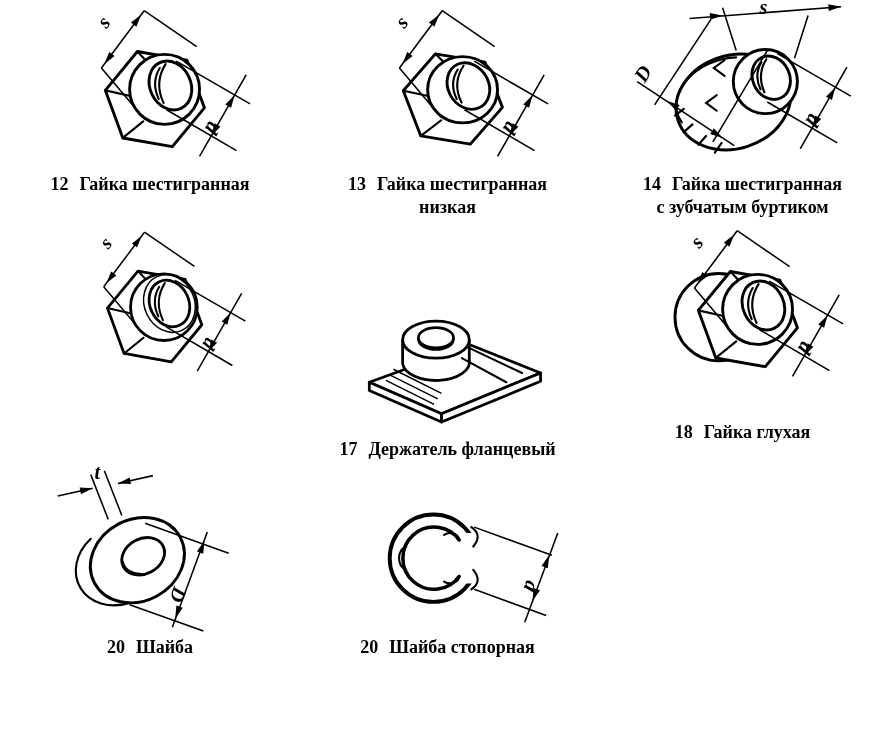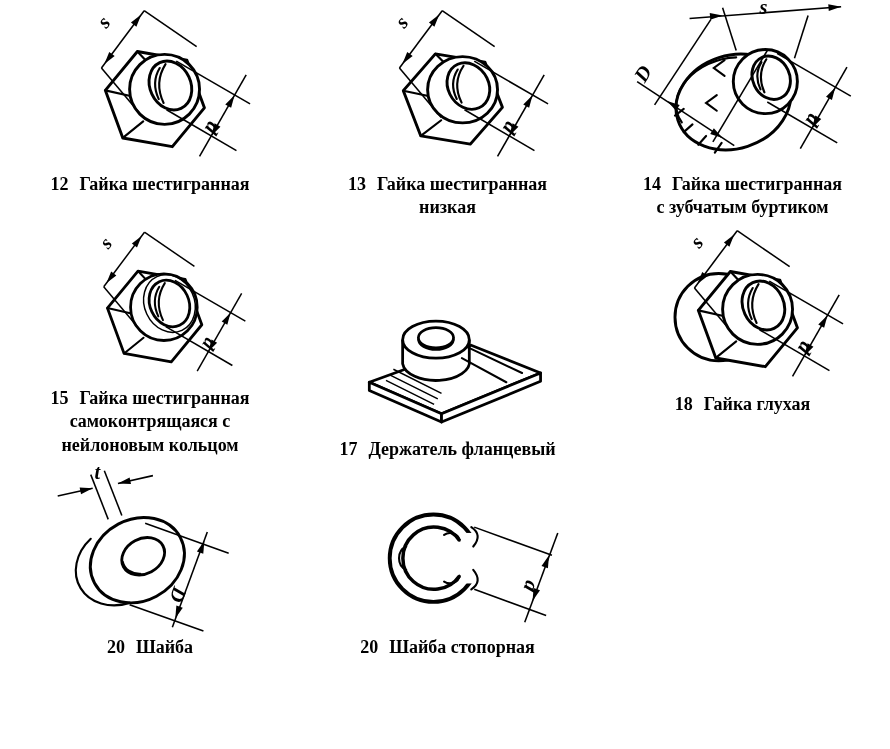--- a/index.html
+++ b/index.html
@@ -114,25 +114,20 @@
       </figcaption>
     </figure>
 
     <figure class="cell row2" style="margin:0;">
       <svg class="fig" viewBox="0 0 250 175">
         <use href="#nutbody"></use>
         <ellipse class="tn" cx="146" cy="88" rx="27" ry="32" transform="rotate(-25 146 88)"></ellipse>
         <use href="#sdim"></use>
         <use href="#ddim"></use>
       </svg>
-      <figcaption class="caption">
-        <span class="num">15</span><span class="cap">Гайка шестигранная
-самоконтрящаяся с
-нейлоновым кольцом</span>
-      </figcaption>
     </figure>
 
 
     <figure class="cell row2" style="margin:0;justify-content:flex-end;">
       <svg class="fig" viewBox="0 0 250 175">
         <g>
           <path class="o" d="M40,118 L150,78 L225,108 L118,152 Z"></path>
           <path class="o" d="M40,118 L40,127 L118,161 L118,152 Z"></path>
           <path class="o" d="M118,152 L118,161 L225,117 L225,108 Z"></path>
         </g>
@@ -143,21 +138,21 @@
           <path class="l" d="M93,72 a19,11 0 0 0 38,0"></path>
         </g>
         <path class="l" d="M146,80 L205,108 M140,92 L188,118"></path>
         <path class="tn" d="M66,104 L118,130 M62,110 L114,136 M58,116 L110,142"></path>
       </svg>
       <figcaption class="caption">
         <span class="num">17</span><span class="cap">Держатель фланцевый</span>
       </figcaption>
     </figure>
 
-    <figure class="cell row3" style="margin:0;">
+    <figure class="cell row3" style="margin:0;gap:28px;">
       <svg class="fig" viewBox="0 0 250 175">
         <circle class="o" cx="100" cy="100" r="45"></circle>
         <use href="#nutbody"></use>
         <use href="#sdim"></use>
         <use href="#ddim"></use>
       </svg>
       <figcaption class="caption">
         <span class="num">18</span><span class="cap">Гайка глухая</span>
       </figcaption>
     </figure>

